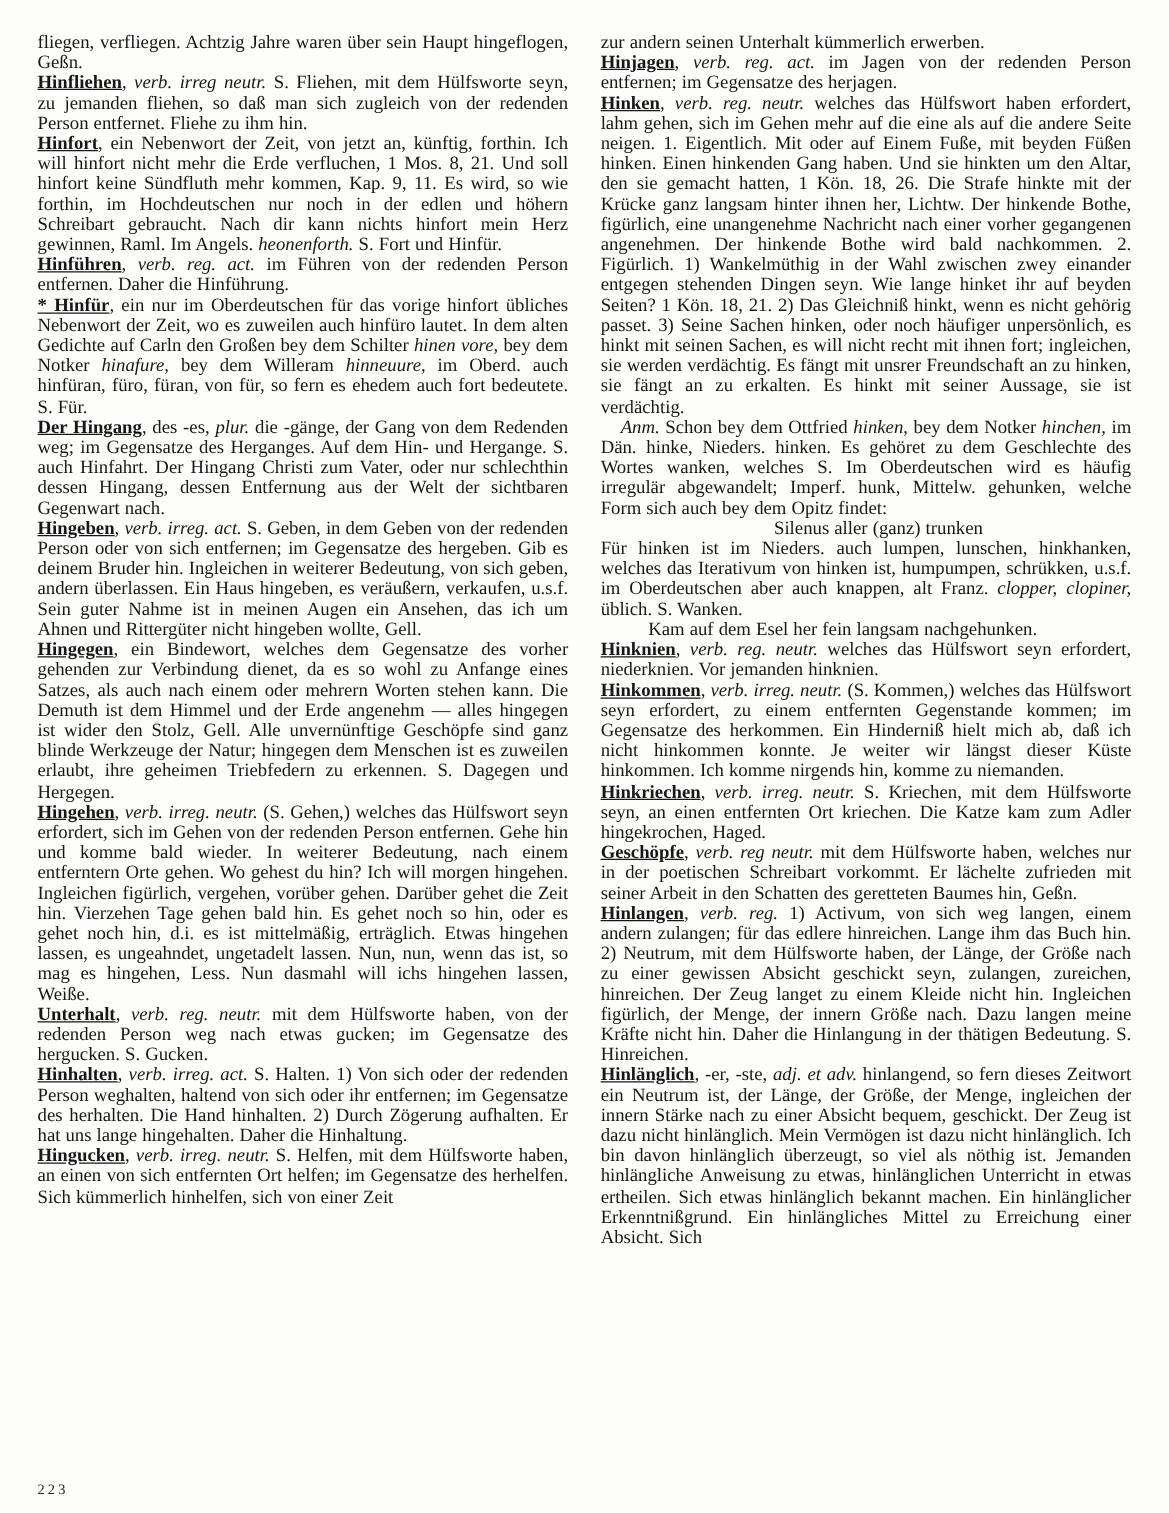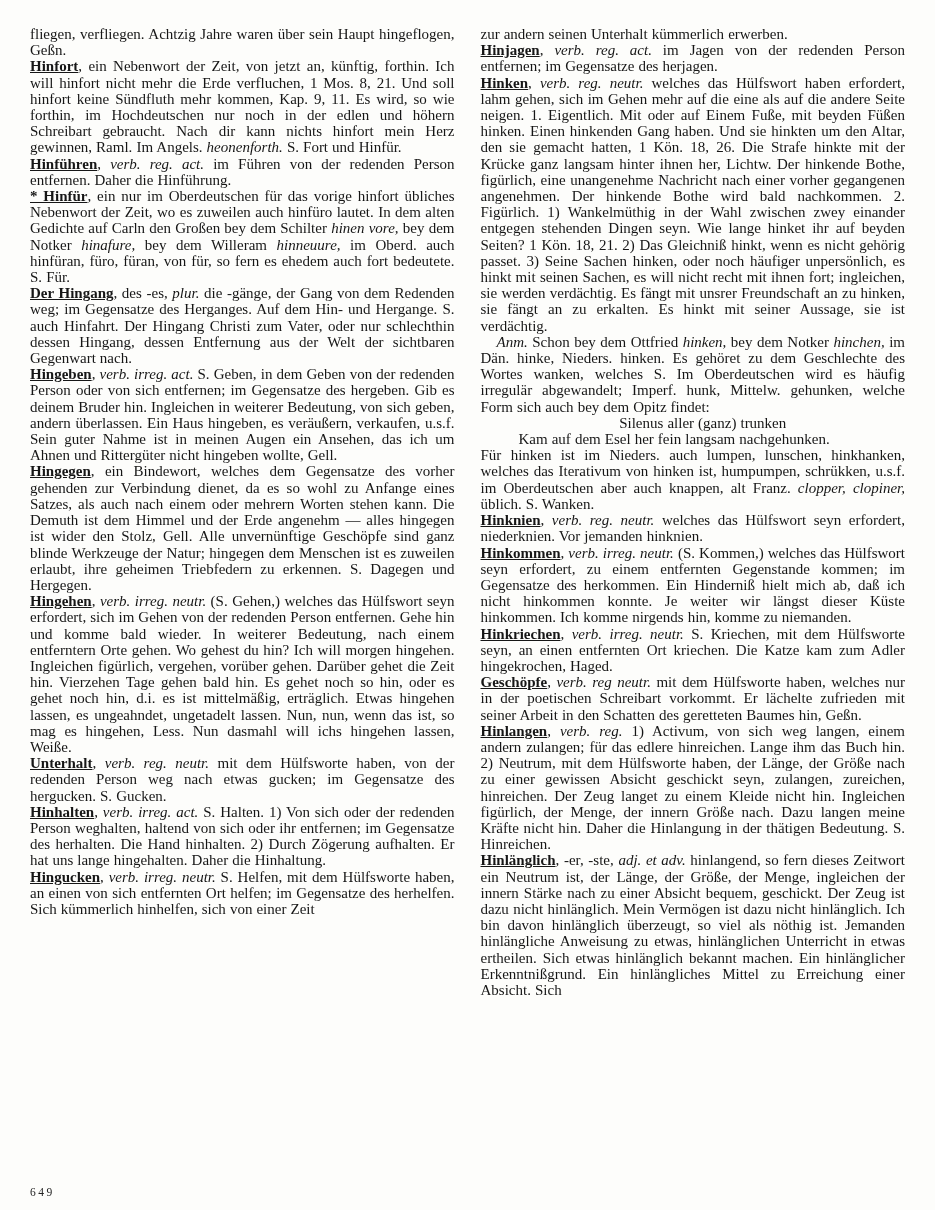--- a/index.html
+++ b/index.html
@@ -43,41 +43,42 @@
     color: #222;
   }
 </style>
 </head>
 <body>
 
 <div class="page">
   <div class="columns">
     <div class="column">
         <p class="para"><span class="seg-normal">fliegen, verfliegen. Achtzig Jahre waren über sein Haupt hingeflogen, Geßn.</span></p>
+        <p class="para"><span class="seg-bold">Hinfliehen</span><span class="seg-normal">, </span><span class="seg-italic">verb. irreg neutr.</span><span class="seg-normal"> S. Fliehen, mit dem Hülfsworte seyn, zu jemanden fliehen, so daß man sich zugleich von der redenden Person entfernet. Fliehe zu ihm hin.</span></p>
         <p class="para"><span class="seg-bold">Hinfort</span><span class="seg-normal">, ein Nebenwort der Zeit, von jetzt an, künftig, forthin. Ich will hinfort nicht mehr die Erde verfluchen, 1 Mos. 8, 21. Und soll hinfort keine Sündfluth mehr kommen, Kap. 9, 11. Es wird, so wie forthin, im Hochdeutschen nur noch in der edlen und höhern Schreibart gebraucht. Nach dir kann nichts hinfort mein Herz gewinnen, Raml. Im Angels. </span><span class="seg-italic">heonenforth.</span><span class="seg-normal"> S. Fort und Hinfür.</span></p>
         <p class="para"><span class="seg-bold">Hinführen</span><span class="seg-normal">, </span><span class="seg-italic">verb. reg. act.</span><span class="seg-normal"> im Führen von der redenden Person entfernen. Daher die Hinführung.</span></p>
         <p class="para"><span class="seg-bold">* Hinfür</span><span class="seg-normal">, ein nur im Oberdeutschen für das vorige hinfort übliches Nebenwort der Zeit, wo es zuweilen auch hinfüro lautet. In dem alten Gedichte auf Carln den Großen bey dem Schilter </span><span class="seg-italic">hinen vore,</span><span class="seg-normal"> bey dem Notker </span><span class="seg-italic">hinafure,</span><span class="seg-normal"> bey dem Willeram </span><span class="seg-italic">hinneuure,</span><span class="seg-normal"> im Oberd. auch hinfüran, füro, füran, von für, so fern es ehedem auch fort bedeutete. S. Für.</span></p>
         <p class="para"><span class="seg-bold">Der Hingang</span><span class="seg-normal">, des -es, </span><span class="seg-italic">plur.</span><span class="seg-normal"> die -gänge, der Gang von dem Redenden weg; im Gegensatze des Herganges. Auf dem Hin- und Hergange. S. auch Hinfahrt. Der Hingang Christi zum Vater, oder nur schlechthin dessen Hingang, dessen Entfernung aus der Welt der sichtbaren Gegenwart nach.</span></p>
         <p class="para"><span class="seg-bold">Hingeben</span><span class="seg-normal">, </span><span class="seg-italic">verb. irreg. act.</span><span class="seg-normal"> S. Geben, in dem Geben von der redenden Person oder von sich entfernen; im Gegensatze des hergeben. Gib es deinem Bruder hin. Ingleichen in weiterer Bedeutung, von sich geben, andern überlassen. Ein Haus hingeben, es veräußern, verkaufen, u.s.f. Sein guter Nahme ist in meinen Augen ein Ansehen, das ich um Ahnen und Rittergüter nicht hingeben wollte, Gell.</span></p>
         <p class="para"><span class="seg-bold">Hingegen</span><span class="seg-normal">, ein Bindewort, welches dem Gegensatze des vorher gehenden zur Verbindung dienet, da es so wohl zu Anfange eines Satzes, als auch nach einem oder mehrern Worten stehen kann. Die Demuth ist dem Himmel und der Erde angenehm — alles hingegen ist wider den Stolz, Gell. Alle unvernünftige Geschöpfe sind ganz blinde Werkzeuge der Natur; hingegen dem Menschen ist es zuweilen erlaubt, ihre geheimen Triebfedern zu erkennen. S. Dagegen und Hergegen.</span></p>
         <p class="para"><span class="seg-bold">Hingehen</span><span class="seg-normal">, </span><span class="seg-italic">verb. irreg. neutr.</span><span class="seg-normal"> (S. Gehen,) welches das Hülfswort seyn erfordert, sich im Gehen von der redenden Person entfernen. Gehe hin und komme bald wieder. In weiterer Bedeutung, nach einem entferntern Orte gehen. Wo gehest du hin? Ich will morgen hingehen. Ingleichen figürlich, vergehen, vorüber gehen. Darüber gehet die Zeit hin. Vierzehen Tage gehen bald hin. Es gehet noch so hin, oder es gehet noch hin, d.i. es ist mittelmäßig, erträglich. Etwas hingehen lassen, es ungeahndet, ungetadelt lassen. Nun, nun, wenn das ist, so mag es hingehen, Less. Nun dasmahl will ichs hingehen lassen, Weiße.</span></p>
         <p class="para"><span class="seg-bold">Unterhalt</span><span class="seg-normal">, </span><span class="seg-italic">verb. reg. neutr.</span><span class="seg-normal"> mit dem Hülfsworte haben, von der redenden Person weg nach etwas gucken; im Gegensatze des hergucken. S. Gucken.</span></p>
         <p class="para"><span class="seg-bold">Hinhalten</span><span class="seg-normal">, </span><span class="seg-italic">verb. irreg. act.</span><span class="seg-normal"> S. Halten. 1) Von sich oder der redenden Person weghalten, haltend von sich oder ihr entfernen; im Gegensatze des herhalten. Die Hand hinhalten. 2) Durch Zögerung aufhalten. Er hat uns lange hingehalten. Daher die Hinhaltung.</span></p>
         <p class="para"><span class="seg-bold">Hingucken</span><span class="seg-normal">, </span><span class="seg-italic">verb. irreg. neutr.</span><span class="seg-normal"> S. Helfen, mit dem Hülfsworte haben, an einen von sich entfernten Ort helfen; im Gegensatze des herhelfen. Sich kümmerlich hinhelfen, sich von einer Zeit</span></p>
       </div>
     <div class="column">
         <p class="para"><span class="seg-normal">zur andern seinen Unterhalt kümmerlich erwerben.</span></p>
         <p class="para"><span class="seg-bold">Hinjagen</span><span class="seg-normal">, </span><span class="seg-italic">verb. reg. act.</span><span class="seg-normal"> im Jagen von der redenden Person entfernen; im Gegensatze des herjagen.</span></p>
         <p class="para"><span class="seg-bold">Hinken</span><span class="seg-normal">, </span><span class="seg-italic">verb. reg. neutr.</span><span class="seg-normal"> welches das Hülfswort haben erfordert, lahm gehen, sich im Gehen mehr auf die eine als auf die andere Seite neigen. 1. Eigentlich. Mit oder auf Einem Fuße, mit beyden Füßen hinken. Einen hinkenden Gang haben. Und sie hinkten um den Altar, den sie gemacht hatten, 1 Kön. 18, 26. Die Strafe hinkte mit der Krücke ganz langsam hinter ihnen her, Lichtw. Der hinkende Bothe, figürlich, eine unangenehme Nachricht nach einer vorher gegangenen angenehmen. Der hinkende Bothe wird bald nachkommen. 2. Figürlich. 1) Wankelmüthig in der Wahl zwischen zwey einander entgegen stehenden Dingen seyn. Wie lange hinket ihr auf beyden Seiten? 1 Kön. 18, 21. 2) Das Gleichniß hinkt, wenn es nicht gehörig passet. 3) Seine Sachen hinken, oder noch häufiger unpersönlich, es hinkt mit seinen Sachen, es will nicht recht mit ihnen fort; ingleichen, sie werden verdächtig. Es fängt mit unsrer Freundschaft an zu hinken, sie fängt an zu erkalten. Es hinkt mit seiner Aussage, sie ist verdächtig.</span></p>
         <p class="para note"><span class="seg-italic">Anm.</span><span class="seg-normal"> Schon bey dem Ottfried </span><span class="seg-italic">hinken,</span><span class="seg-normal"> bey dem Notker </span><span class="seg-italic">hinchen,</span><span class="seg-normal"> im Dän. hinke, Nieders. hinken. Es gehöret zu dem Geschlechte des Wortes wanken, welches S. Im Oberdeutschen wird es häufig irregulär abgewandelt; Imperf. hunk, Mittelw. gehunken, welche Form sich auch bey dem Opitz findet:</span></p>
         <p class="para verse1"><span class="seg-normal">Silenus aller (ganz) trunken</span></p>
+        <p class="para"><span class="seg-normal">Für hinken ist im Nieders. auch lumpen, lunschen, hinkhanken, welches das Iterativum von hinken ist, humpumpen, schrükken, u.s.f. im Oberdeutschen aber auch knappen, alt Franz. </span><span class="seg-italic">clopper, clopiner,</span><span class="seg-normal"> üblich. S. Wanken.</span></p>
         <p class="para verse2"><span class="seg-normal">Kam auf dem Esel her fein langsam nachgehunken.</span></p>
-        <p class="para"><span class="seg-normal">Für hinken ist im Nieders. auch lumpen, lunschen, hinkhanken, welches das Iterativum von hinken ist, humpumpen, schrükken, u.s.f. im Oberdeutschen aber auch knappen, alt Franz. </span><span class="seg-italic">clopper, clopiner,</span><span class="seg-normal"> üblich. S. Wanken.</span></p>
         <p class="para"><span class="seg-bold">Hinknien</span><span class="seg-normal">, </span><span class="seg-italic">verb. reg. neutr.</span><span class="seg-normal"> welches das Hülfswort seyn erfordert, niederknien. Vor jemanden hinknien.</span></p>
         <p class="para"><span class="seg-bold">Hinkommen</span><span class="seg-normal">, </span><span class="seg-italic">verb. irreg. neutr.</span><span class="seg-normal"> (S. Kommen,) welches das Hülfswort seyn erfordert, zu einem entfernten Gegenstande kommen; im Gegensatze des herkommen. Ein Hinderniß hielt mich ab, daß ich nicht hinkommen konnte. Je weiter wir längst dieser Küste hinkommen. Ich komme nirgends hin, komme zu niemanden.</span></p>
         <p class="para"><span class="seg-bold">Hinkriechen</span><span class="seg-normal">, </span><span class="seg-italic">verb. irreg. neutr.</span><span class="seg-normal"> S. Kriechen, mit dem Hülfsworte seyn, an einen entfernten Ort kriechen. Die Katze kam zum Adler hingekrochen, Haged.</span></p>
         <p class="para"><span class="seg-bold">Geschöpfe</span><span class="seg-normal">, </span><span class="seg-italic">verb. reg neutr.</span><span class="seg-normal"> mit dem Hülfsworte haben, welches nur in der poetischen Schreibart vorkommt. Er lächelte zufrieden mit seiner Arbeit in den Schatten des geretteten Baumes hin, Geßn.</span></p>
         <p class="para"><span class="seg-bold">Hinlangen</span><span class="seg-normal">, </span><span class="seg-italic">verb. reg.</span><span class="seg-normal"> 1) Activum, von sich weg langen, einem andern zulangen; für das edlere hinreichen. Lange ihm das Buch hin. 2) Neutrum, mit dem Hülfsworte haben, der Länge, der Größe nach zu einer gewissen Absicht geschickt seyn, zulangen, zureichen, hinreichen. Der Zeug langet zu einem Kleide nicht hin. Ingleichen figürlich, der Menge, der innern Größe nach. Dazu langen meine Kräfte nicht hin. Daher die Hinlangung in der thätigen Bedeutung. S. Hinreichen.</span></p>
         <p class="para"><span class="seg-bold">Hinlänglich</span><span class="seg-normal">, -er, -ste, </span><span class="seg-italic">adj. et adv.</span><span class="seg-normal"> hinlangend, so fern dieses Zeitwort ein Neutrum ist, der Länge, der Größe, der Menge, ingleichen der innern Stärke nach zu einer Absicht bequem, geschickt. Der Zeug ist dazu nicht hinlänglich. Mein Vermögen ist dazu nicht hinlänglich. Ich bin davon hinlänglich überzeugt, so viel als nöthig ist. Jemanden hinlängliche Anweisung zu etwas, hinlänglichen Unterricht in etwas ertheilen. Sich etwas hinlänglich bekannt machen. Ein hinlänglicher Erkenntnißgrund. Ein hinlängliches Mittel zu Erreichung einer Absicht. Sich</span></p>
       </div>
   </div>
-  <div class="page-number">649</div>
+  <div class="page-number">223</div>
 </div>
 
 </body></html>

